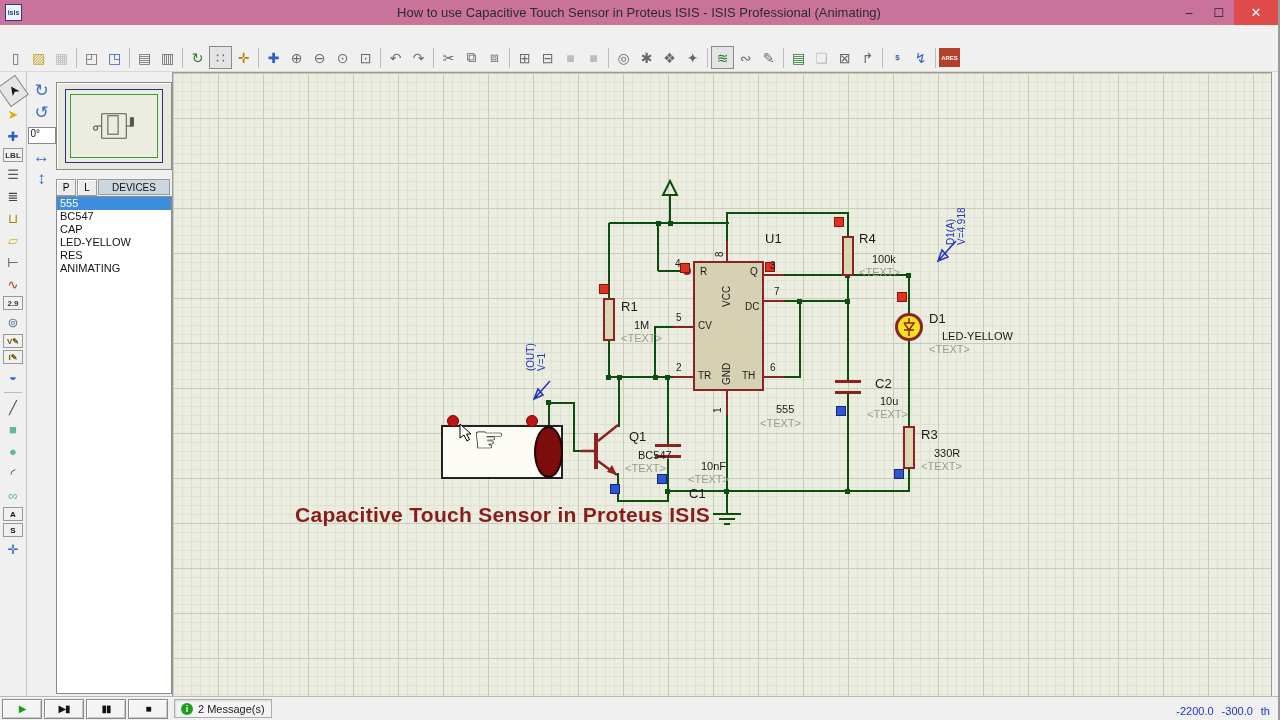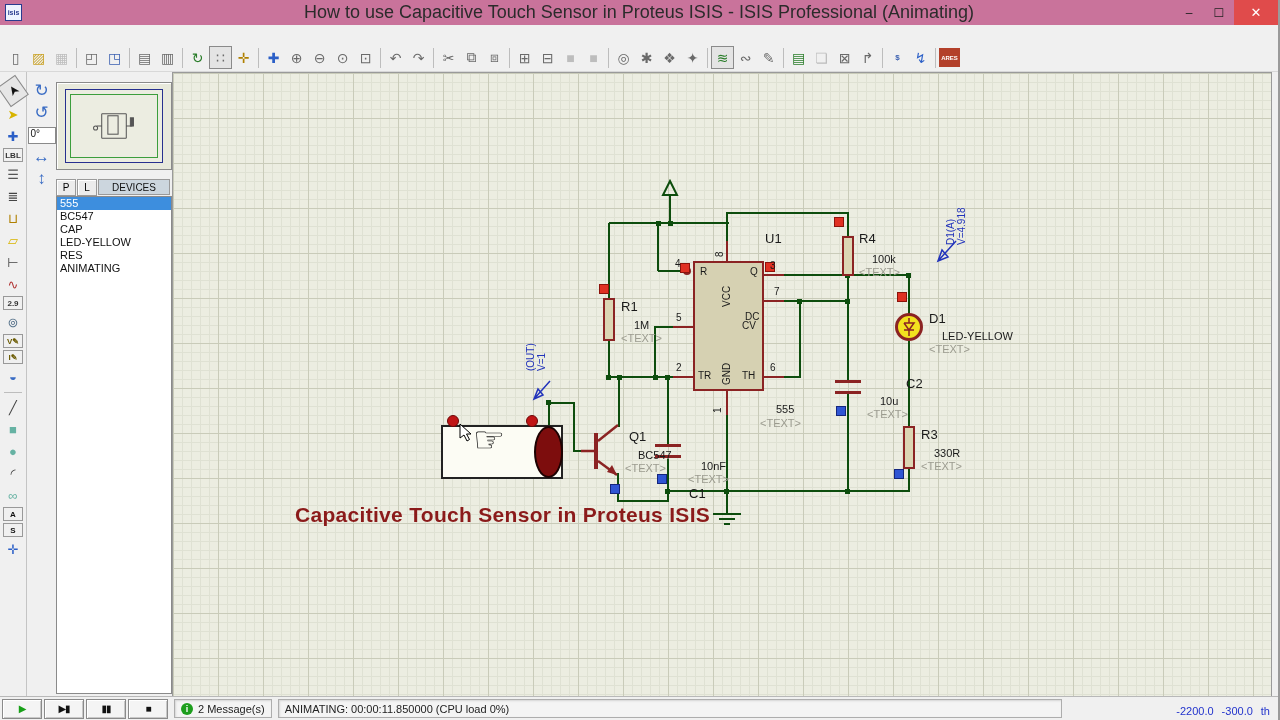--- a/index.html
+++ b/index.html
@@ -4,21 +4,21 @@
 <style>
   html,body{margin:0;padding:0;background:#777;}
   .screen{position:relative;width:1280px;height:720px;overflow:hidden;
     font-family:"Liberation Sans",sans-serif;background:#f0f0f0;
     border-right:2px solid #9a9a9a;box-sizing:border-box;}
   
   .titlebar{position:absolute;left:0;top:0;width:100%;height:25px;background:#c9739b;
     display:flex;align-items:center;color:#222;}
   .app-icon{width:15px;height:15px;margin-left:5px;background:#eef3ff;border:1px solid #2a3b8f;
     color:#2a3b8f;font-size:7px;font-weight:bold;display:flex;align-items:center;justify-content:center;}
-  .title-text{position:absolute;left:0;right:0;text-align:center;font-size:18px;color:#2b2b2b;}
+  .title-text{position:absolute;left:0;right:0;text-align:center;font-size:13px;color:#2b2b2b;}
   .winbtns{position:absolute;right:0;top:0;height:25px;display:flex;}
   .winbtn{width:30px;height:25px;display:flex;align-items:center;justify-content:center;
     font-size:12px;color:#222;}
   .winbtn.close{width:44px;background:#e04b4b;color:#fff;font-size:13px;}
   
   .menubar{position:absolute;left:0;top:25px;width:100%;height:19px;background:#f4f4f4;
     display:flex;align-items:center;border-bottom:1px solid #e0e0e0;}
   .menu-item{padding:0 8px;font-size:12px;color:#111;}
   
   .toolbar{position:absolute;left:0;top:44px;width:100%;height:28px;background:#f0f0f0;
@@ -315,22 +315,22 @@
     <div class="sqr" style="left:724px;top:219px;" data-name="logic-high-marker"></div>
     <div class="sqb" style="left:437px;top:411px;" data-name="logic-low-marker"></div>
     <div class="sqb" style="left:484px;top:401px;" data-name="logic-low-marker"></div>
     <div class="sqb" style="left:663px;top:333px;" data-name="logic-low-marker"></div>
     <div class="sqb" style="left:721px;top:396px;" data-name="logic-low-marker"></div>
 
     <div class="chip" style="left:520px;top:188px;width:71px;height:130px;" data-name="component-u1-555"></div>
     <div class="ref" style="left:592px;top:158px;" data-name="component-ref">U1</div>
     <div class="pinname" style="left:527px;top:193px;" data-name="pin-label">R</div>
     <div class="pinname" style="left:577px;top:193px;" data-name="pin-label">Q</div>
-    <div class="pinname" style="left:565px;top:238px;padding-left:7px;" data-name="pin-label">DC</div>
-    <div class="pinname" style="left:525px;top:247px;margin-left:44px;" data-name="pin-label">CV</div>
+    <div class="pinname" style="left:565px;top:228px;padding-left:7px;" data-name="pin-label">DC</div>
+    <div class="pinname" style="left:525px;top:247px;" data-name="pin-label">CV</div>
     <div class="pinname" style="left:525px;top:297px;" data-name="pin-label">TR</div>
     <div class="pinname" style="left:569px;top:297px;" data-name="pin-label">TH</div>
     <div class="pinname rot90" style="left:548px;top:234px;" data-name="pin-label">VCC</div>
     <div class="pinname rot90" style="left:548px;top:312px;" data-name="pin-label">GND</div>
     <div class="pinno" style="left:502px;top:185px;" data-name="pin-number">4</div>
     <div class="pinno rot90" style="left:541px;top:184px;" data-name="pin-number">8</div>
     <div class="pinno" style="left:597px;top:187px;" data-name="pin-number">3</div>
     <div class="pinno" style="left:601px;top:213px;" data-name="pin-number">7</div>
     <div class="pinno" style="left:503px;top:239px;" data-name="pin-number">5</div>
     <div class="pinno" style="left:503px;top:289px;" data-name="pin-number">2</div>
@@ -355,21 +355,21 @@
     <div class="ph" style="left:748px;top:387px;" data-name="component-text-placeholder">&lt;TEXT&gt;</div>
 
     <div class="wr" style="left:482px;top:371px;width:26px;height:3px;" data-name="component-c1"></div>
     <div class="wr" style="left:482px;top:382px;width:26px;height:3px;" data-name="component-c1"></div>
     <div class="ref" style="left:516px;top:366px;margin-top:47px;" data-name="component-ref">C1</div>
     <div class="val" style="left:515px;top:387px;" data-name="component-value">10nF</div>
     <div class="ph" style="left:515px;top:400px;" data-name="component-text-placeholder">&lt;TEXT&gt;</div>
 
     <div class="wr" style="left:662px;top:307px;width:26px;height:3px;" data-name="component-c2"></div>
     <div class="wr" style="left:662px;top:318px;width:26px;height:3px;" data-name="component-c2"></div>
-    <div class="ref" style="left:733px;top:303px;" data-name="component-ref">C2</div>
+    <div class="ref" style="left:702px;top:303px;" data-name="component-ref">C2</div>
     <div class="val" style="left:694px;top:322px;" data-name="component-value">10u</div>
     <div class="ph" style="left:694px;top:335px;" data-name="component-text-placeholder">&lt;TEXT&gt;</div>
 
     <svg data-name="component-q1" style="position:absolute;left:408px;top:348px;" width="42" height="58">
       <rect x="13" y="12" width="4" height="36" fill="#8b2323"></rect>
       <path d="M0 30 H13 M17 20 L37 4 M17 40 L36 54" stroke="#8b2323" stroke-width="2.5" fill="none"></path>
       <polygon points="36,54 26,51 31,44" fill="#8b2323"></polygon>
     </svg>
     <div class="ref" style="left:456px;top:356px;" data-name="component-ref">Q1</div>
     <div class="val" style="left:452px;top:376px;" data-name="component-value">BC547</div>
@@ -421,23 +421,20 @@
 
     <div class="simbtn" data-name="play-button" style="color: rgb(24, 160, 24);">▶</div>
         <div class="simbtn" data-name="step-button" style="color: rgb(17, 17, 17);">▶▮</div>
         <div class="simbtn" data-name="pause-button" style="color: rgb(17, 17, 17);">▮▮</div>
         <div class="simbtn" data-name="stop-button" style="color: rgb(17, 17, 17);">■</div>
       </div>
     <div class="panel" data-name="message-panel">
       <span class="info-dot" data-name="info-icon">i</span>
       <span data-name="message-count">2 Message(s)</span>
     </div>
-    <div class="panel" style="width:770px;" data-name="animation-status">
-      <span data-name="animation-status-text">ANIMATING: 00:00:11.850000 (CPU load 0%)</span>
-    </div>
     <div class="coords" data-name="cursor-coordinates">
       <span data-name="coord-x">-2200.0</span>
       <span data-name="coord-y">-300.0</span>
       <span data-name="coord-units">th</span>
     </div>
   </div>
 
 
 </div>
 

